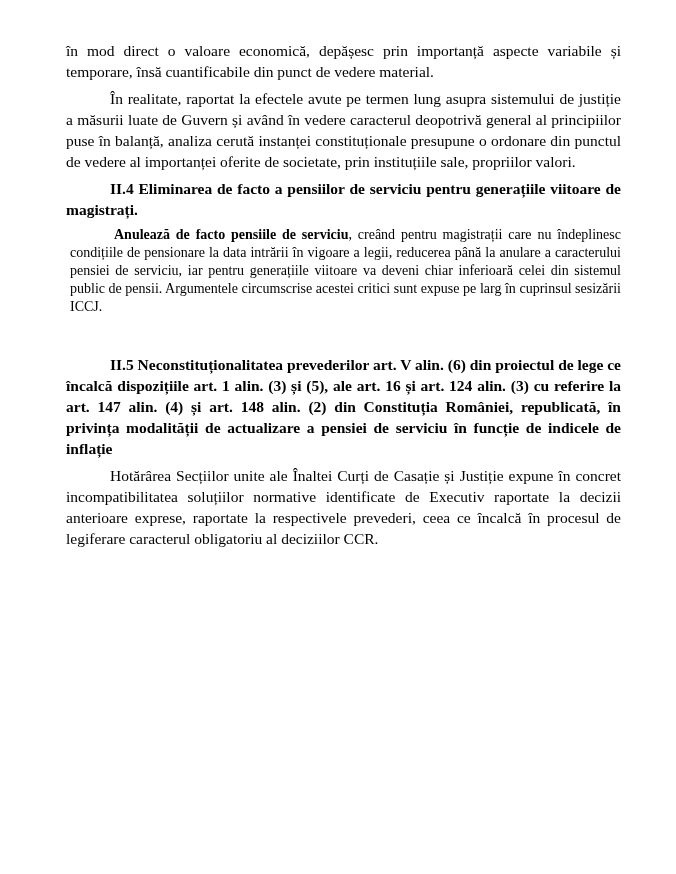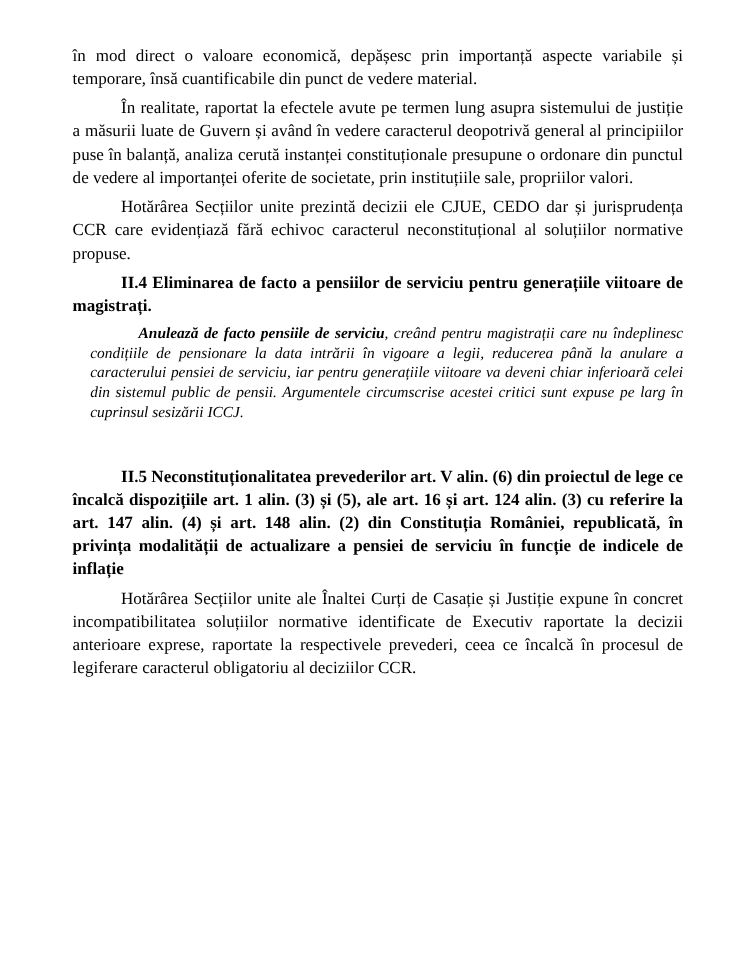--- a/index.html
+++ b/index.html
@@ -34,37 +34,35 @@
     font-weight: bold;
     margin: 4px 0 6px 0;
     text-indent: 44px;
   }
   .heading.spaced {
     margin-top: 38px;
   }
   .para.small {
     font-size: 14px;
     line-height: 18px;
-    margin: 0 0 8px 16px;
-    font-style: italic;
+    margin: 0 0 8px 4px;
   }
   .lead-bold {
     font-weight: bold;
   }
 </style>
 </head>
 <body>
 
 <div class="page">
 
   <p class="para no-indent">în mod direct o valoare economică, depășesc prin importanță aspecte variabile și temporare, însă cuantificabile din punct de vedere material.</p>
 
   <p class="para">În realitate, raportat la efectele avute pe termen lung asupra sistemului de justiție a măsurii luate de Guvern și având în vedere caracterul deopotrivă general al principiilor puse în balanță, analiza cerută instanței constituționale presupune o ordonare din punctul de vedere al importanței oferite de societate, prin instituțiile sale, propriilor valori.</p>
 
-  <p class="para">Hotărârea Secțiilor unite prezintă decizii ele CJUE, CEDO dar și jurisprudența CCR care evidențiază fără echivoc caracterul neconstituțional al soluțiilor normative propuse.</p>
 
   <p class="heading">II.4 Eliminarea de facto a pensiilor de serviciu pentru generațiile viitoare de magistrați.</p>
 
   <p class="para small"><span class="lead-bold">Anulează de facto pensiile de serviciu</span><span>, creând pentru magistrații care nu îndeplinesc condițiile de pensionare la data intrării în vigoare a legii, reducerea până la anulare a caracterului pensiei de serviciu, iar pentru generațiile viitoare va deveni chiar inferioară celei din sistemul public de pensii. Argumentele circumscrise acestei critici sunt expuse pe larg în cuprinsul sesizării ICCJ.</span></p>
 
   <p class="heading spaced">II.5 Neconstituționalitatea prevederilor art. V alin. (6) din proiectul de lege ce încalcă dispozițiile art. 1 alin. (3) și (5), ale  art. 16 și art. 124 alin. (3) cu referire la art. 147 alin. (4) și art. 148 alin. (2) din Constituția României, republicată, în privința modalității de actualizare a pensiei de serviciu în funcție de indicele de inflație</p>
 
   <p class="para">Hotărârea Secțiilor unite ale Înaltei Curți de Casație și Justiție expune în concret incompatibilitatea soluțiilor normative identificate de Executiv raportate la decizii anterioare exprese, raportate la respectivele prevederi, ceea ce încalcă în procesul de legiferare caracterul obligatoriu al deciziilor CCR.</p>
 
 </div>

